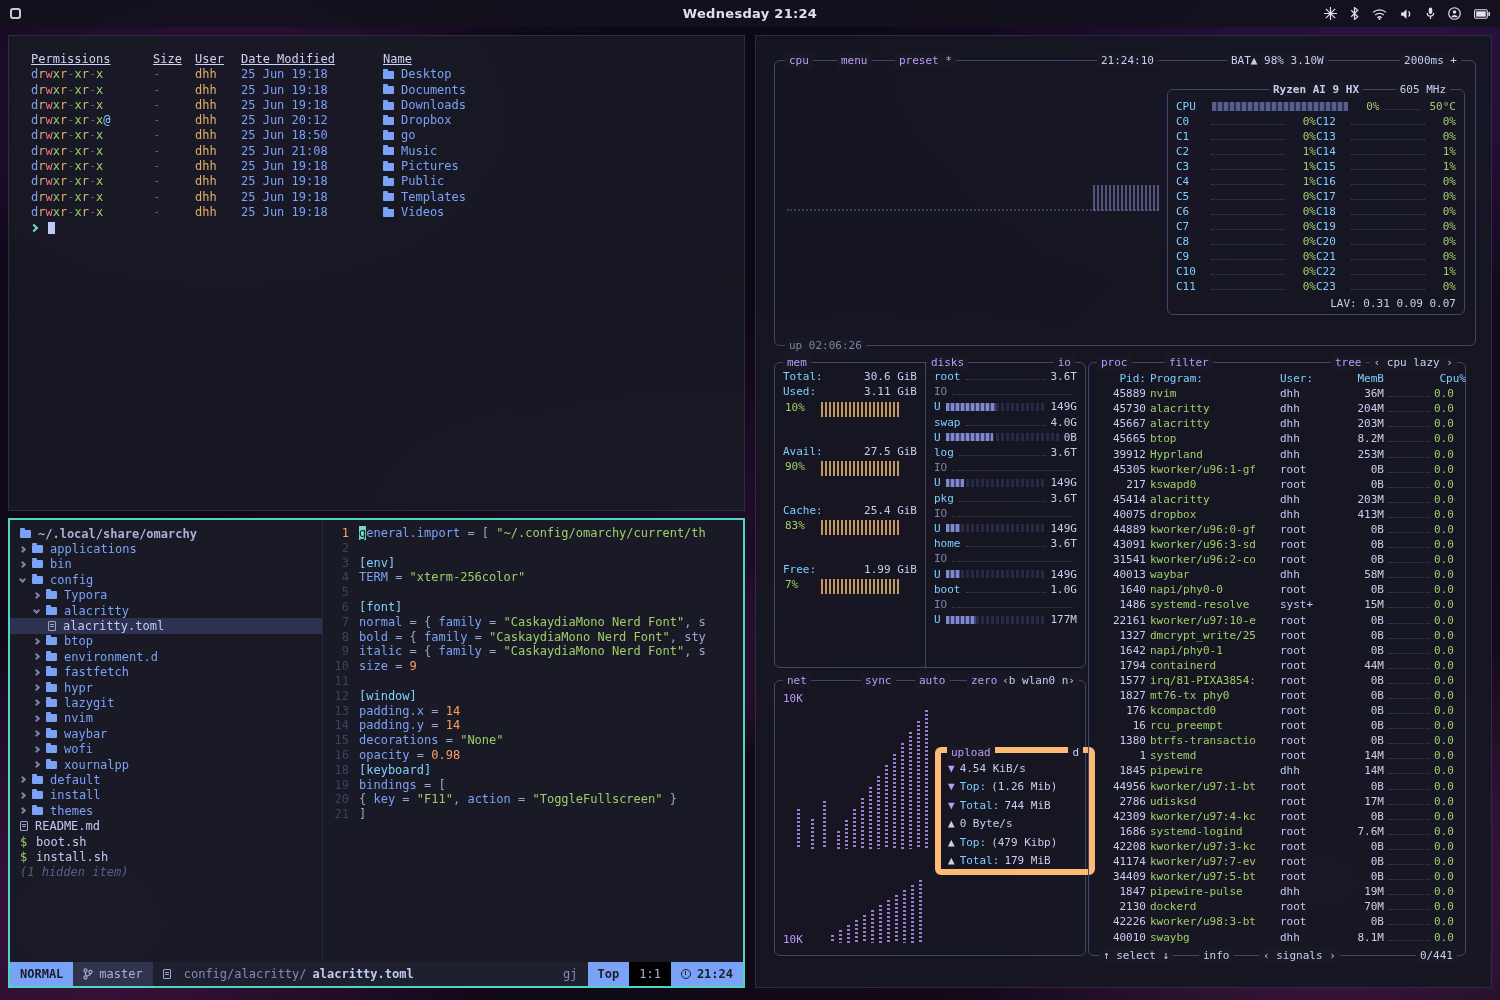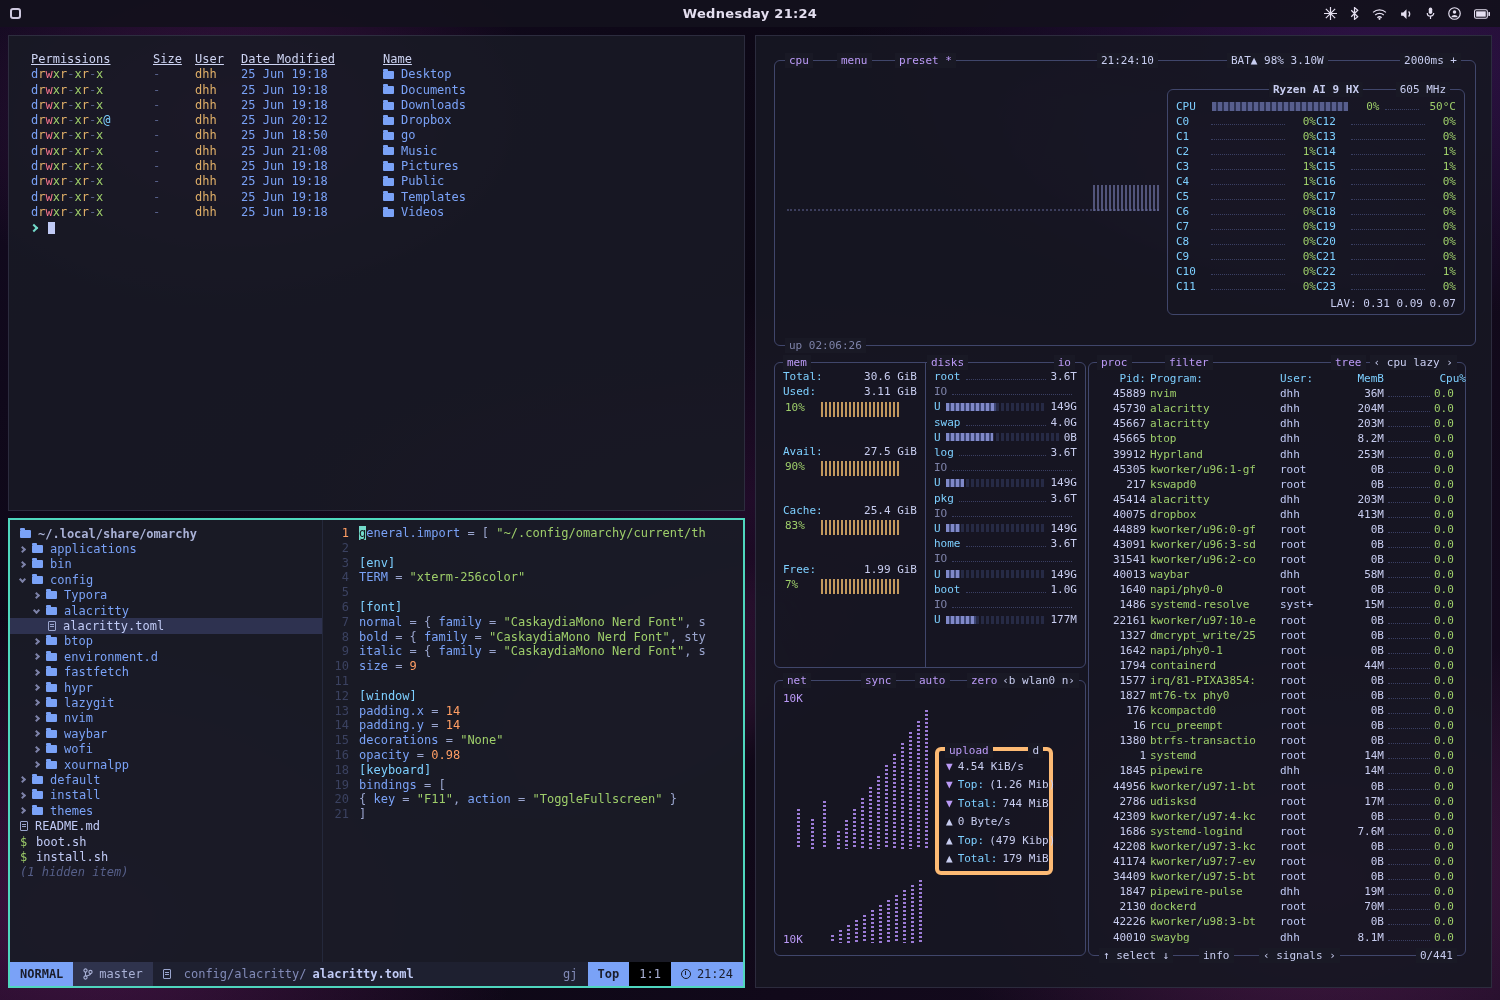--- a/index.html
+++ b/index.html
@@ -90,21 +90,21 @@
   .statusline{height:24px;background:#1e2030;display:flex;align-items:stretch;font-size:12px;flex:none}
   .seg{display:flex;align-items:center;padding:0 10px;gap:6px;white-space:nowrap}
   .seg-mode{background:#7aa2f7;color:#1b1d2b;font-weight:bold}
   .seg-branch{background:#2f334d;color:#a9b1d6}
   .seg-file{color:#828bb8}
   .pathfile{color:#c0caf5;font-weight:bold}
   .sl-right{margin-left:auto;display:flex;align-items:stretch}
   .seg-keys{display:flex;align-items:center;color:#828bb8;padding:0 10px}
   .seg-top{background:#7aa2f7;color:#1b1d2b;font-weight:bold}
   .seg-pos{background:#000000;color:#a9b1d6}
-  .seg-time{background:#7aa2f7;color:#1b1d2b;font-weight:normal}
+  .seg-time{background:#7aa2f7;color:#1b1d2b;font-weight:bold}
   .clockico{width:10px;height:10px;border:1.5px solid #1b1d2b;border-radius:50%;position:relative;display:inline-block}
   .clockico::before{content:"";position:absolute;left:3.2px;top:1.4px;width:1.4px;height:3.4px;background:#1b1d2b}
 
   
   .btop-term{left:755px;top:35px;width:737px;height:953px;background:rgba(23,23,34,.93);
     border:1px solid rgba(70,70,95,.45);font-size:11px;line-height:15px}
   .box{position:absolute;border:1px solid #40466b;border-radius:6px}
   .blabel{position:absolute;top:-8px;background:var(--termbg);padding:0 4px;color:var(--purple);white-space:nowrap}
   .blabel.white{color:#c8cdf0}
   .blabel.dimp{color:#7d82a8}
@@ -141,22 +141,22 @@
   .dio{color:#7d82a8;flex:none}
   .dmeter{flex:1;height:8px;margin:0 5px;position:relative;
     background:repeating-linear-gradient(90deg,#262a45 0 3px,transparent 3px 5px)}
   .dmeter .fl{position:absolute;top:0;bottom:0;left:0;
     background:repeating-linear-gradient(90deg,#8089c9 0 3px,#3d4674 3px 5px)}
 
   .net-box{left:18px;top:644px;width:312px;height:276px}
   .nscale{position:absolute;color:var(--purple)}
   .ndots{position:absolute;width:3px;
     background:repeating-linear-gradient(180deg,#9d7cd8 0 2px,transparent 2px 4px)}
-  .net-sub{position:absolute;left:160px;top:66px;width:118px;height:128px;
-    border:4px solid #fdba74;border-radius:6px;padding-top:6px}
+  .net-sub{position:absolute;left:160px;top:66px;width:160px;height:128px;
+    border:6px solid #fdba74;border-radius:6px;padding-top:6px}
   .nrow{display:flex;align-items:center;height:18.5px;padding:0 7px;gap:5px;white-space:nowrap}
   .arr-d{color:var(--purple)} .arr-u{color:#c8cdf0}
   .nlabel{color:var(--cyan)} .nval{color:#c8cdf0}
 
   .proc-box{left:332px;top:326px;width:378px;height:594px;overflow:visible}
   .phead,.prow{display:grid;grid-template-columns:50px 126px 54px 46px 42px 32px;
     column-gap:4px;height:15.1px;align-items:center;padding:0 7px;white-space:nowrap}
   .phead{margin-top:8px;color:var(--cyan)}
   .phead .h-pid,.phead .h-mem,.phead .h-cpu{text-align:right}
   .ppid{text-align:right;color:#c8cdf0}

